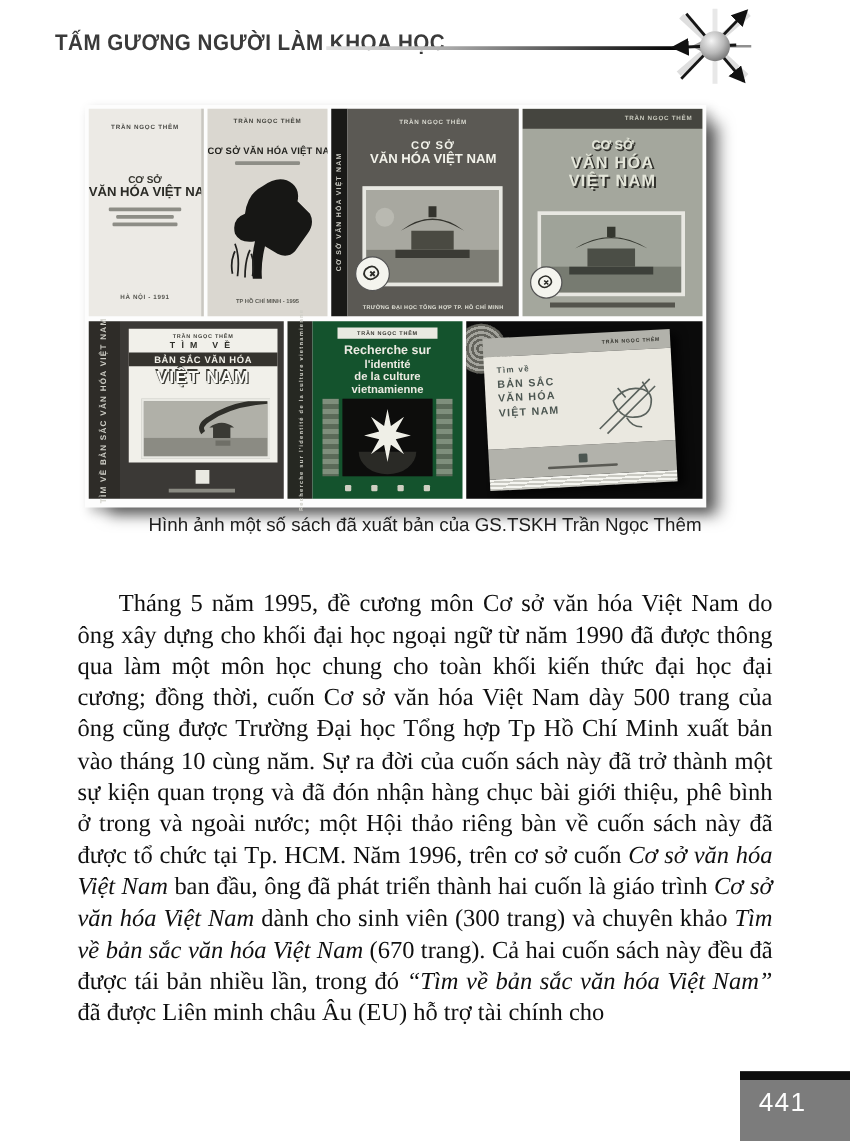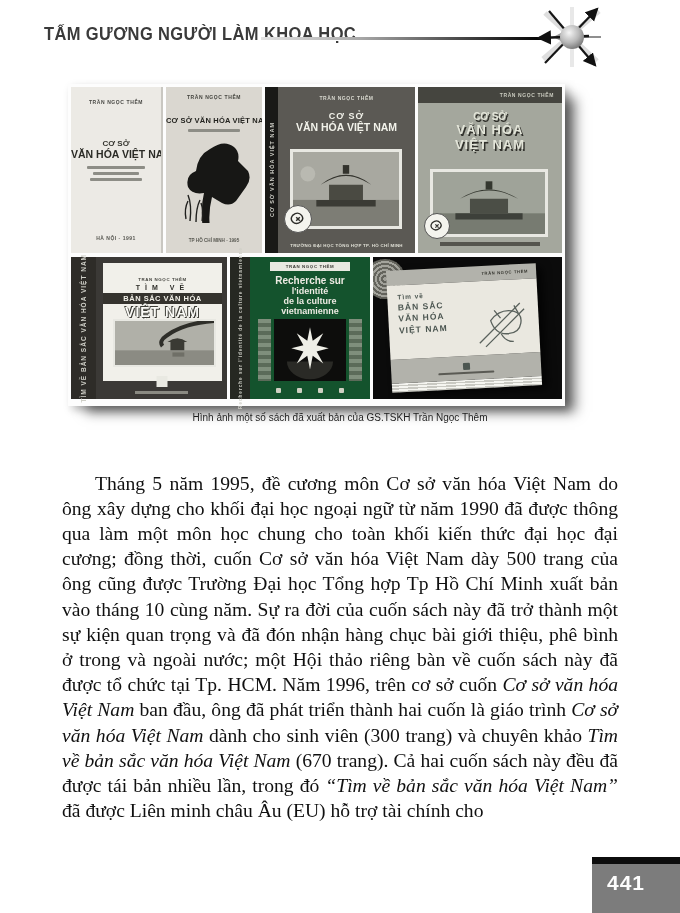--- a/index.html
+++ b/index.html
@@ -73,21 +73,21 @@
   .b4-title .l2,.b4-title .l3{font-size:13px;letter-spacing:1px;}
   .b4-photo{position:absolute;left:12px;top:82px;width:112px;height:62px;}
   .b4-bar{position:absolute;bottom:7px;left:22px;right:22px;height:4px;background:#54544d;}
 
   
   .b5wrap{width:156px;display:flex;height:100%;}
   .b5-spine{width:25px;background:#2e2c28;}
   .b5-spine span{font-size:6.5px;}
   .b5{flex:1;background:#3b3936;}
   .b5-panel{position:absolute;left:7px;right:5px;top:6px;height:104px;background:#f1f0ea;
-            padding-top:14px;}
+            padding-top:3px;}
   .b5 .cover-author{color:#44443e;font-size:4.4px;}
   .b5-t1{text-align:center;font-size:7px;font-weight:bold;letter-spacing:5px;color:#2e2e29;margin-top:2px;}
   .b5-band{margin-top:2px;height:11px;background:#35332e;display:flex;align-items:center;
            justify-content:center;font-size:7.5px;font-weight:bold;color:#f2f1e9;letter-spacing:.5px;}
   .b5-t2{text-align:center;font-size:14px;font-weight:bold;color:#fbfbf7;letter-spacing:1px;
          text-shadow:0 0 1px #3c3c36,1px 1px 0 #3c3c36,-1px -1px 0 #3c3c36;}
   .b5-photo{position:absolute;left:10px;top:56px;width:calc(100% - 20px);height:44px;border-width:2px;}
   .b5-logo{position:absolute;left:50%;bottom:12px;transform:translateX(-50%);width:11px;height:11px;
            background:#e9e9e2;}
   .b5-bar{position:absolute;bottom:5px;left:30%;right:30%;height:3px;background:#8a8a82;}
@@ -125,31 +125,31 @@
   .b7-title .s{font-size:6.5px;font-weight:bold;}
   .b7-title .b{font-size:8.5px;}
   .b7-sketch{position:absolute;right:4px;top:10px;width:64px;height:64px;}
   .b7-low{height:24px;background:#b2b2ab;display:flex;flex-direction:column;align-items:center;
           justify-content:center;gap:2px;}
   .b7-low i{width:7px;height:7px;background:#4c5651;display:block;border-radius:1px;}
   .b7-low .bar{width:56px;height:2px;background:#5a5a54;}
   .b7-pages{height:9px;background:repeating-linear-gradient(#f5f5f0 0 1.5px,#c9c9c2 1.5px 3px);}
 
   
-  .caption{position:absolute;left:0;top:412px;width:100%;text-align:center;font-size:10px;
+  .caption{position:absolute;left:0;top:412px;width:100%;text-align:center;font-size:15px;
            color:#1d1d1d;}
 
   
   .body-text{position:absolute;left:62px;top:451px;width:556px;font-family:"Liberation Serif",serif;
              font-size:19.6px;line-height:25.2px;text-align:justify;text-indent:33px;color:#101010;}
 
   
   .pagebox{position:absolute;right:0;top:857px;width:88px;height:56px;background:#7c7c7c;
            border-top:7px solid #0d0d0d;box-sizing:border-box;}
-  .pagenum{margin:7px 0 0 15px;font-size:21px;font-weight:bold;color:#fdfdfd;letter-spacing:1px;}
+  .pagenum{margin:7px 0 0 15px;font-size:21px;font-weight:normal;color:#fdfdfd;letter-spacing:1px;}
 </style>
 </head>
 <body>
 
 <div class="page">
 
   <div class="hdr-title">TẤM GƯƠNG NGƯỜI LÀM KHOA HỌC</div>
   <div class="hdr-rule"></div>
   <svg class="atom" viewBox="0 0 82 70">
     <defs>

